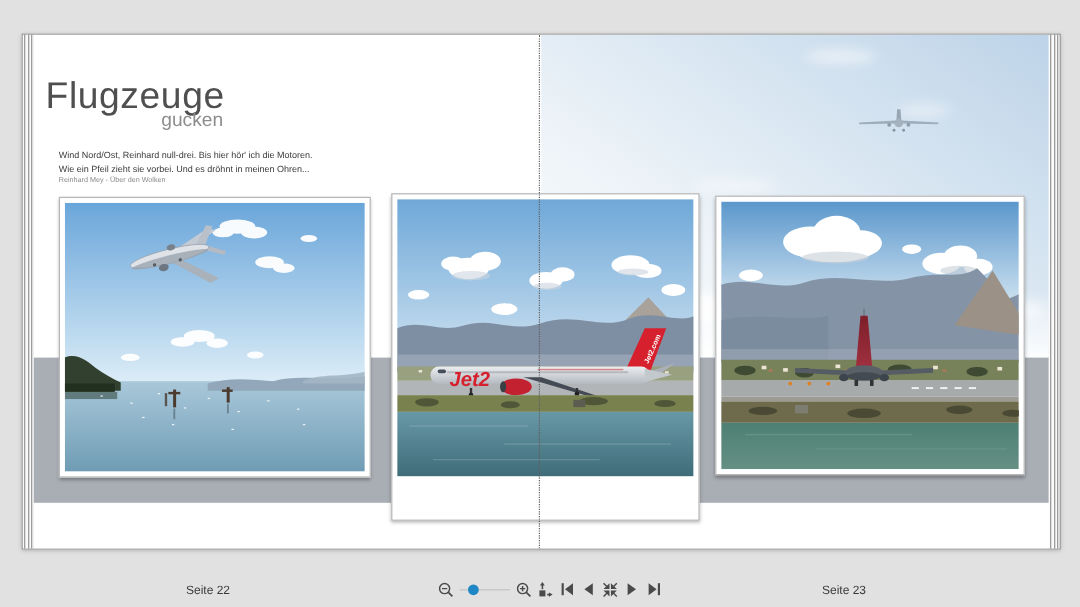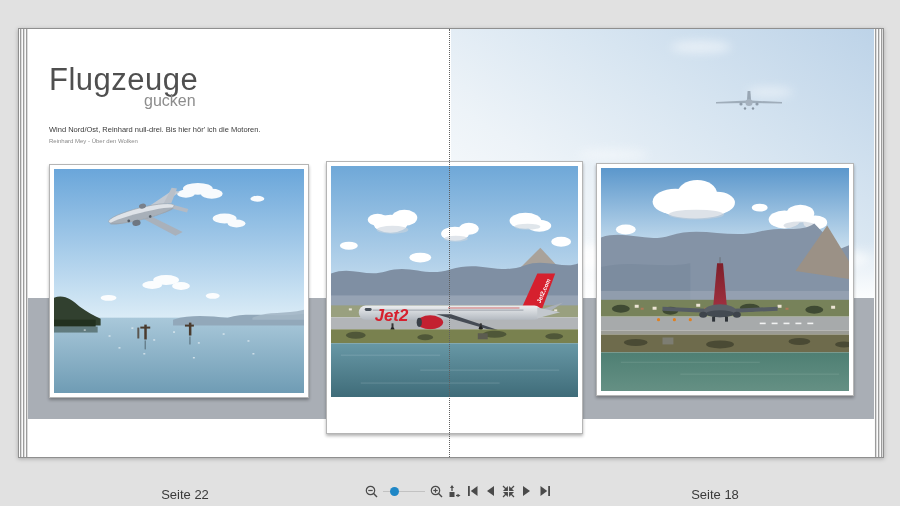--- a/index.html
+++ b/index.html
@@ -26,39 +26,39 @@
   .approach-plane{position:absolute;left:686px;top:56px;width:70px;height:30px;opacity:.8;z-index:1;}
 
   
   .band{position:absolute;left:0;right:0;top:269px;height:121px;background:#a9aeb5;z-index:1;}
 
   
   .divider{position:absolute;left:421px;top:0;bottom:0;width:0;
            border-left:1px dotted #5f5f5f;z-index:6;}
 
   
-  .titleblock{position:absolute;left:21px;top:34px;z-index:2;}
+  .titleblock{position:absolute;left:10px;top:34px;z-index:2;text-align:center;}
   .title{font-size:31px;line-height:33px;font-weight:300;color:#4f4f4f;letter-spacing:.5px;}
   .subtitle{font-size:16px;line-height:16px;color:#8d8d8d;margin-left:95px;margin-top:-3px;}
   .bodyblock{position:absolute;left:21px;top:96px;z-index:2;}
   .bodyline{font-size:7.5px;line-height:10.5px;color:#3b3b3b;}
   .attribution{font-size:6px;line-height:8px;color:#8a8a8a;margin-top:1px;}
 
   
   .photo{position:absolute;background:#fff;padding:4px;border:1px solid #b5b5b5;
          box-sizing:border-box;box-shadow:0 2px 3px rgba(0,0,0,.3);z-index:3;}
   .photo svg{display:block;}
   .photo1{left:21px;top:135px;width:260px;height:234px;}
   .photo2{left:298px;top:132px;width:257px;height:273px;}
   .photo3{left:568px;top:134px;width:258px;height:233px;}
 
   
   .statusbar{position:absolute;left:0;right:0;bottom:0;height:28px;}
-  .pagelabel{position:absolute;top:9px;width:60px;text-align:center;
-             font-size:13px;color:#3a3a3a;}
+  .pagelabel{position:absolute;top:9px;width:60px;text-align:left;
+             font-size:10px;color:#3a3a3a;}
   .pagelabel.left{left:155px;}
   .pagelabel.right{left:685px;}
   .toolbar{position:absolute;left:365px;top:6px;display:flex;align-items:center;gap:5px;height:14px;}
   .tbtn{width:13px;height:13px;display:flex;align-items:center;justify-content:center;cursor:pointer;}
   .slider{position:relative;width:42px;height:13px;cursor:pointer;}
   .slider .track{position:absolute;left:0;right:0;top:6px;height:1.5px;background:#c2c2c2;}
   .slider .handle{position:absolute;left:7px;top:2.5px;width:9px;height:9px;border-radius:50%;
                   background:#1f87c6;}
 </style>
 </head>
@@ -94,20 +94,21 @@
       </svg>
 
       <div class="band"></div>
 
       <div class="titleblock">
         <div class="title">Flugzeuge</div>
         <div class="subtitle">gucken</div>
       </div>
       <div class="bodyblock">
         <div class="bodyline">Wind Nord/Ost, Reinhard null-drei. Bis hier hör' ich die Motoren.</div>
+        <div class="bodyline">Wie ein Pfeil zieht sie vorbei. Und es dröhnt in meinen Ohren...</div>
         <div class="attribution">Reinhard Mey - Über den Wolken</div>
       </div>
 
       <div class="photo photo1" title="Airliner from below climbing over the sea with wooden posts">
         <svg width="250" height="224" viewBox="0 0 252 226" preserveAspectRatio="none">
           <defs>
             <linearGradient id="sky1" x1="0" y1="0" x2="0" y2="1">
               <stop offset="0" stop-color="#6aa6da"></stop>
                 <stop offset="1" stop-color="#dcedf7"></stop>
             </linearGradient>
@@ -371,21 +372,21 @@
           </g>
         </svg>
       </div>
 
       <div class="divider"></div>
     </div>
   </div>
 
   <div class="statusbar">
     <div class="pagelabel left">Seite 22</div>
-    <div class="pagelabel right">Seite 18</div>
+    <div class="pagelabel right">Seite 23</div>
 
     <div class="toolbar">
       <div class="tbtn">
         <svg width="13" height="13" viewBox="0 0 13 13">
           <circle cx="5.5" cy="5.5" r="4.2" fill="none" stroke="#4a4a4a" stroke-width="1.2"></circle>
           <line x1="3.3" y1="5.5" x2="7.7" y2="5.5" stroke="#4a4a4a" stroke-width="1.2"></line>
           <line x1="8.6" y1="8.6" x2="12" y2="12" stroke="#4a4a4a" stroke-width="1.4"></line>
         </svg>
       </div>
       <div class="slider">

